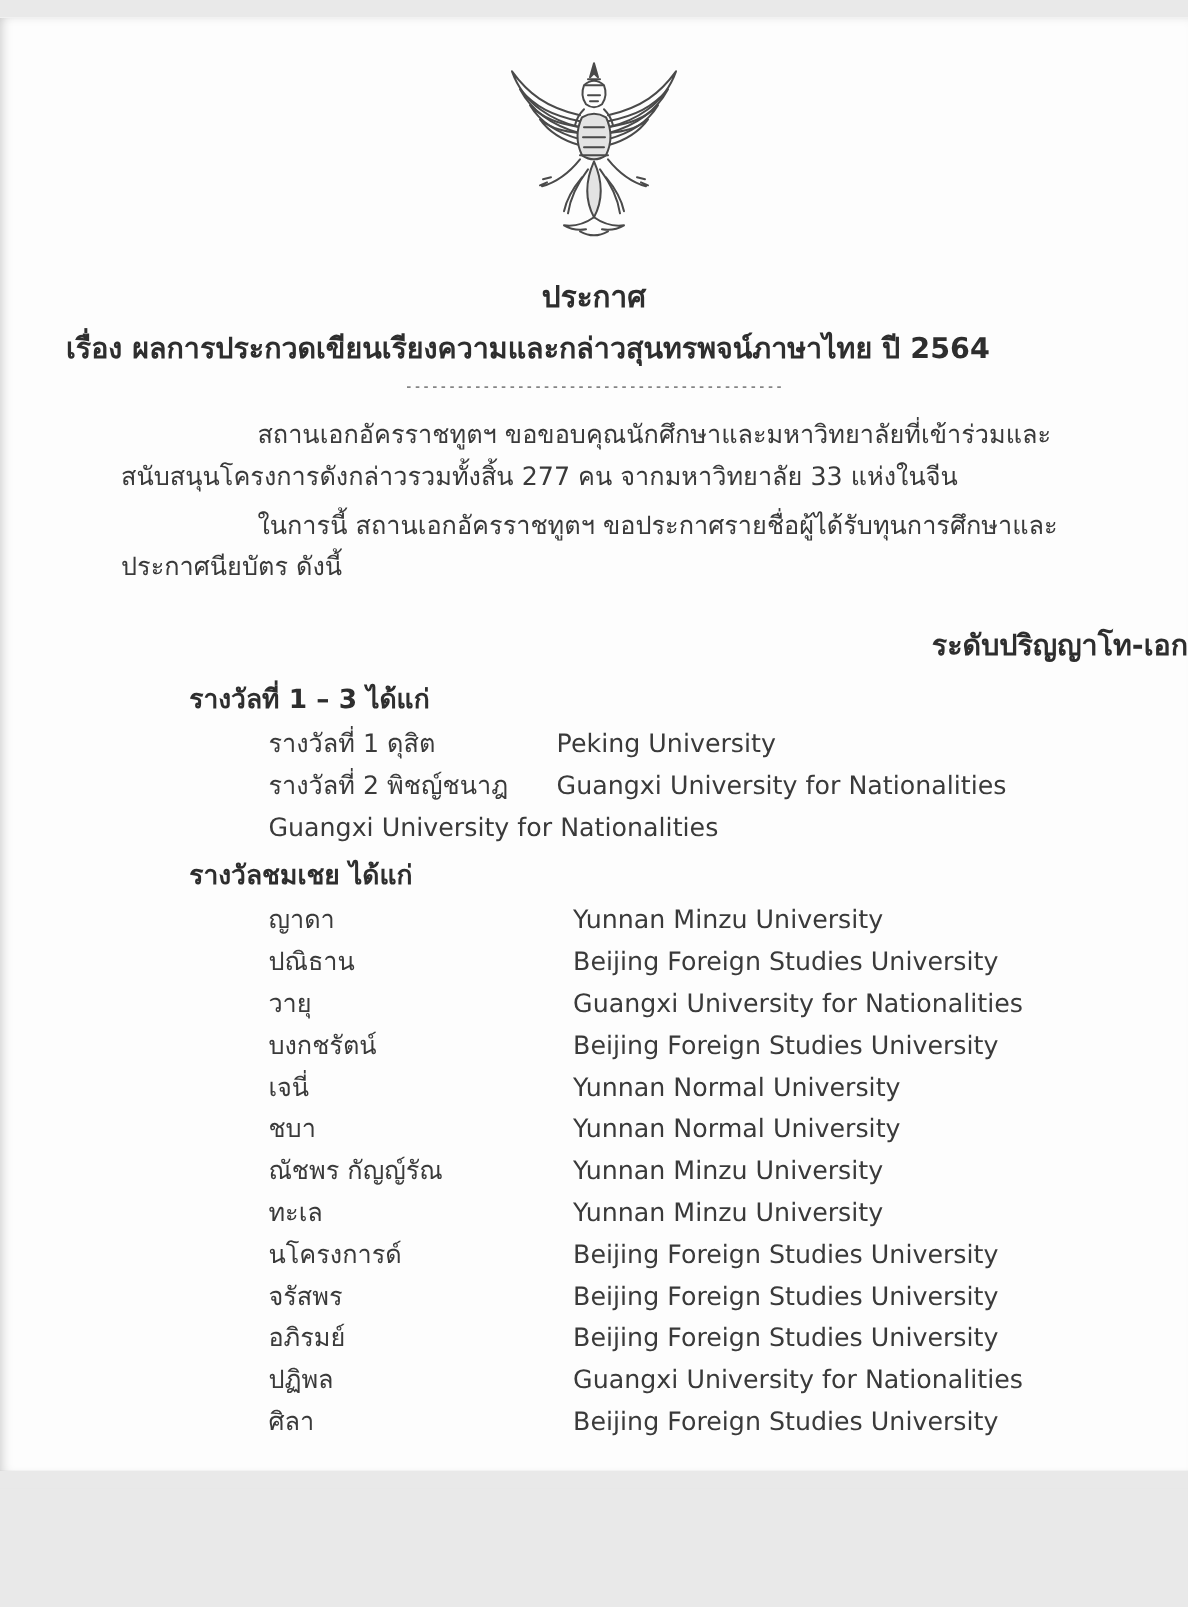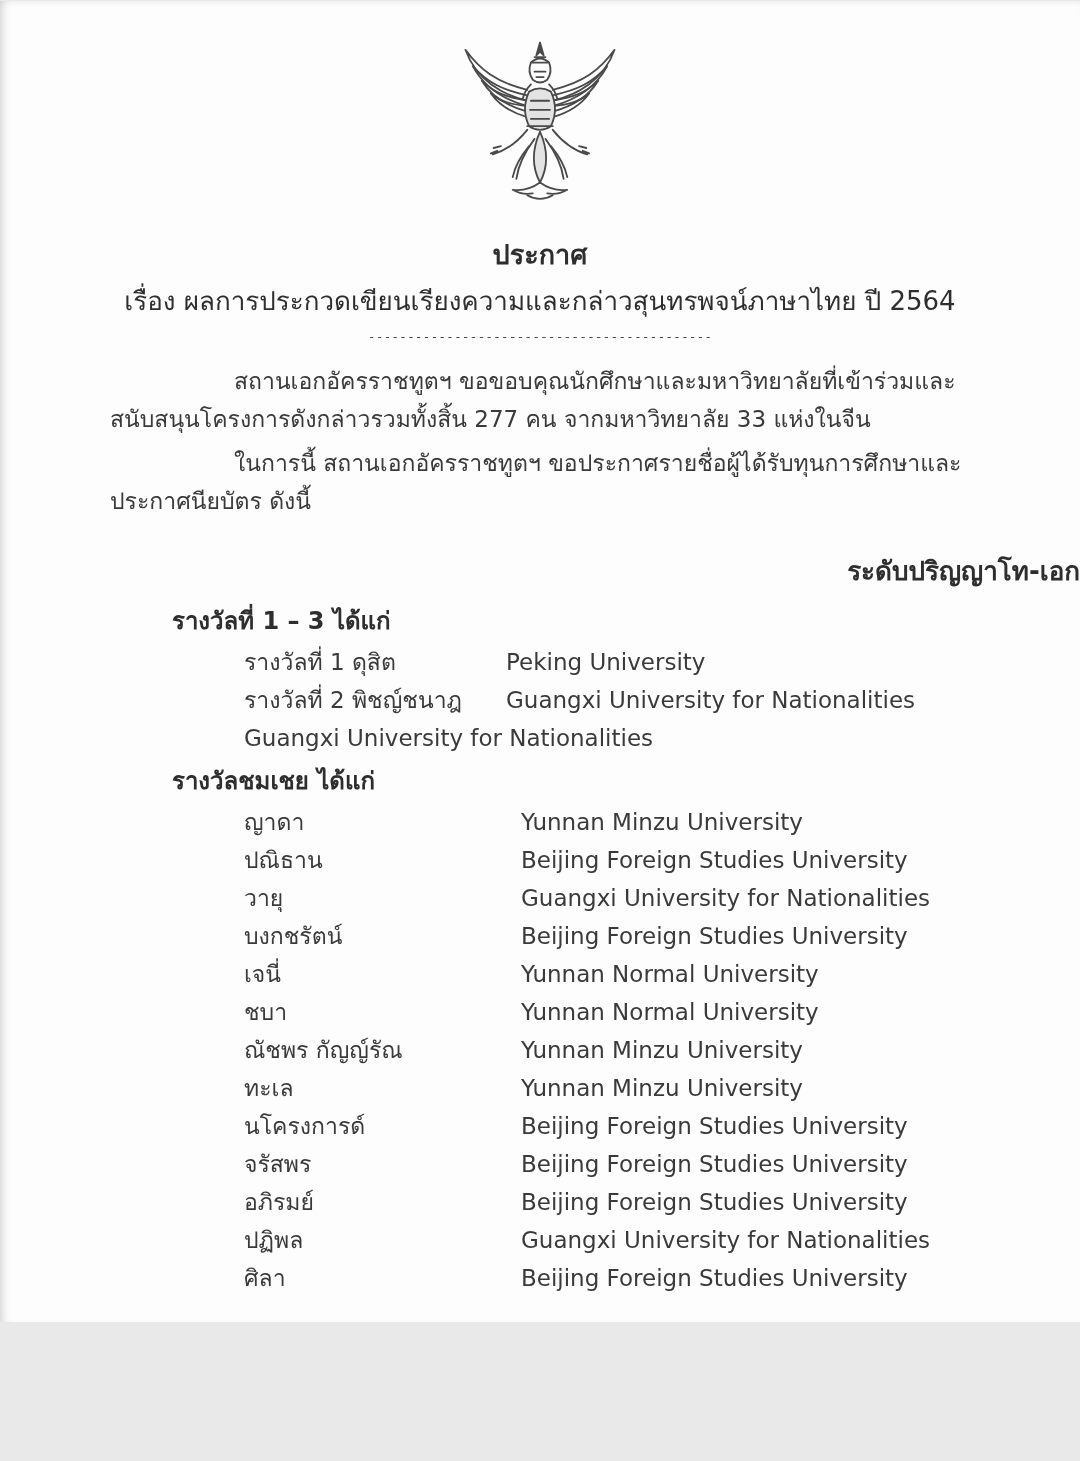--- a/index.html
+++ b/index.html
@@ -1,32 +1,32 @@
 <!DOCTYPE html>
 <html lang="th"><head>
 <meta charset="utf-8">
 <style>
   html,body{margin:0;padding:0;background:#e9e9e9;}
   .page{
     position:relative;
     width:1080px;height:1321px;
-    margin:1px auto;
+    margin:16px auto;
     background:#fdfdfd;
     color:#3a3a3a;
     font-family:"DejaVu Sans","Liberation Sans",sans-serif;
     box-shadow:inset 8px 0 10px -6px rgba(0,0,0,.18), inset 0 6px 10px -7px rgba(0,0,0,.10);
     overflow:hidden;
   }
   .emblem{display:flex;justify-content:center;padding-top:36px;}
   .doc-title{
     text-align:center;font-size:27px;font-weight:bold;color:#2e2e2e;
     margin:14px 0 4px;
   }
   .doc-subject{
-    text-align:center;font-size:26px;font-weight:normal;color:#2e2e2e;
+    text-align:left;font-size:26px;font-weight:bold;color:#2e2e2e;
     margin:4px 60px 8px;
   }
   .divider{
     text-align:center;font-size:13px;color:#4a4a4a;
     letter-spacing:0px;margin:2px 0 18px;
     font-family:"DejaVu Sans Mono","Liberation Mono",monospace;
   }
   .body-text{margin:0 110px;}
   .body-text p{
     font-size:23px;line-height:38px;margin:0 0 6px;

